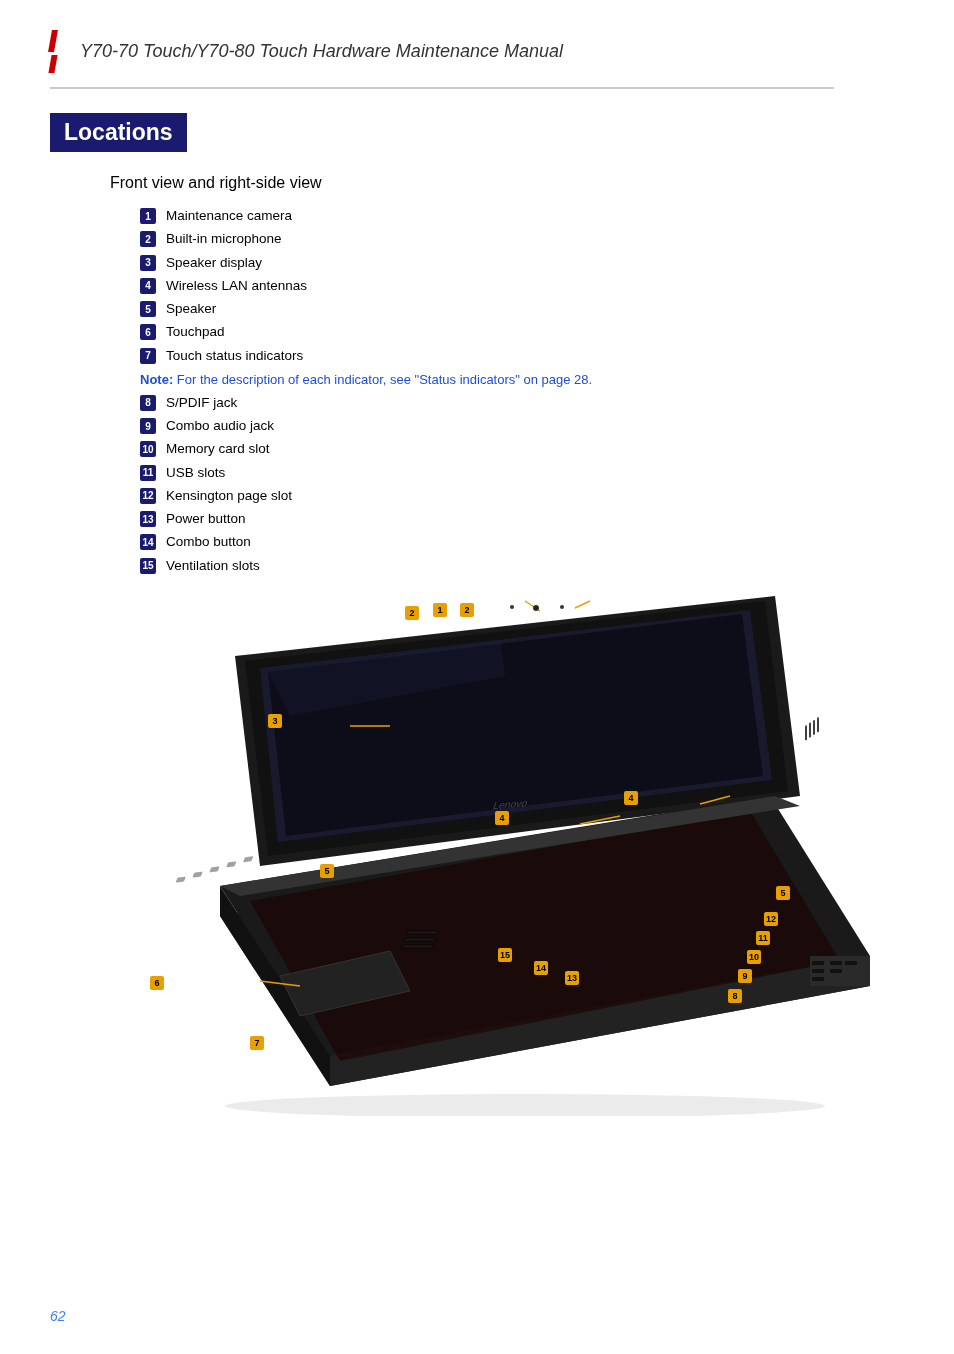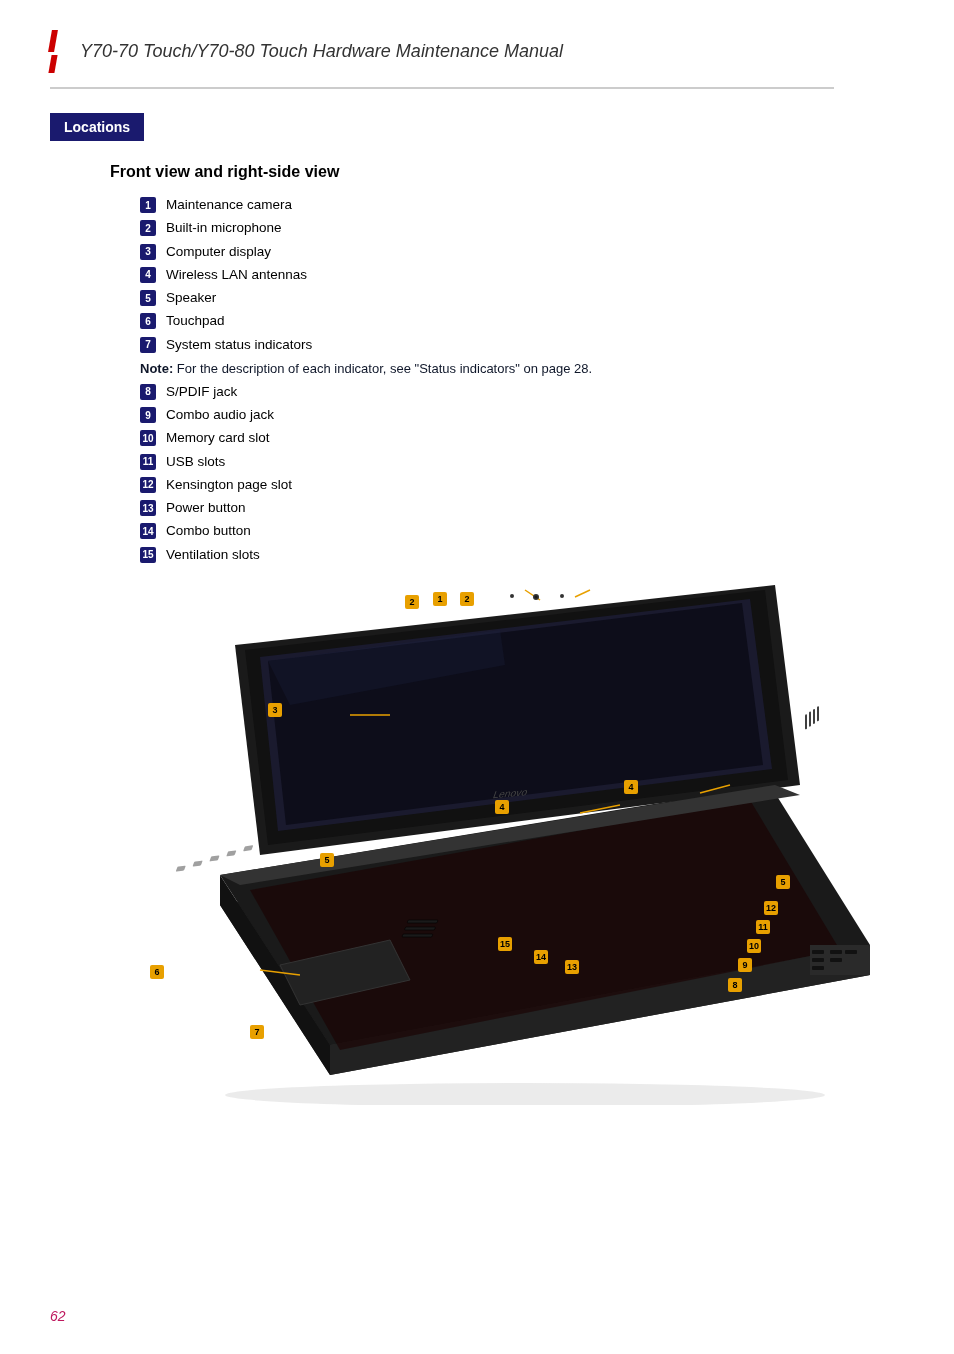--- a/index.html
+++ b/index.html
@@ -56,30 +56,30 @@
       font-size: 18px;
       font-style: italic;
       color: #333333;
       font-weight: 400;
     }
 
     
     .locations-header {
       background: #1a1a6e;
       color: #ffffff;
-      font-size: 14px;
+      font-size: 23px;
       font-weight: bold;
       padding: 6px 14px;
       display: inline-block;
       margin-bottom: 22px;
     }
 
     .section-title {
       font-size: 16px;
-      font-weight: bold;
+      font-weight: normal;
       margin-bottom: 14px;
       margin-left: 60px;
     }
 
     
     .items-list {
       margin-left: 90px;
       margin-bottom: 6px;
     }
 
@@ -104,21 +104,21 @@
       border-radius: 2px;
       margin-right: 10px;
       padding: 0 2px;
       flex-shrink: 0;
     }
 
     .note-line {
       font-size: 13px;
       margin-left: 90px;
       margin-bottom: 6px;
-      color: #0f172a;
+      color: #1d4ed8;
     }
 
     .note-line strong {
       font-weight: bold;
     }
 
     
     .laptop-container {
       margin-top: 20px;
       position: relative;
@@ -151,21 +151,21 @@
       padding: 0 2px;
     }
 
     
     .page-number {
       position: absolute;
       bottom: 30px;
       left: 50px;
       font-size: 14px;
       font-style: italic;
-      color: #be185d;
+      color: #3b82f6;
     }
   </style>
 </head>
 <body>
 
 <div class="page">
 
   
   <div class="header">
     <div class="header-logo">
@@ -189,37 +189,37 @@
     <div class="list-item">
       <span class="item-badge">1</span>
       <span>Maintenance camera</span>
     </div>
     <div class="list-item">
       <span class="item-badge">2</span>
       <span>Built-in microphone</span>
     </div>
     <div class="list-item">
       <span class="item-badge">3</span>
-      <span>Computer display</span>
+      <span>Speaker display</span>
     </div>
     <div class="list-item">
       <span class="item-badge">4</span>
       <span>Wireless LAN antennas</span>
     </div>
     <div class="list-item">
       <span class="item-badge">5</span>
       <span>Speaker</span>
     </div>
     <div class="list-item">
       <span class="item-badge">6</span>
       <span>Touchpad</span>
     </div>
     <div class="list-item">
       <span class="item-badge">7</span>
-      <span>System status indicators</span>
+      <span>Touch status indicators</span>
     </div>
   </div>
 
   
   <div class="note-line">
     <strong>Note:</strong><span> For the description of each indicator, see "Status indicators" on page 28.</span>
   </div>
 
   
   <div class="items-list">

